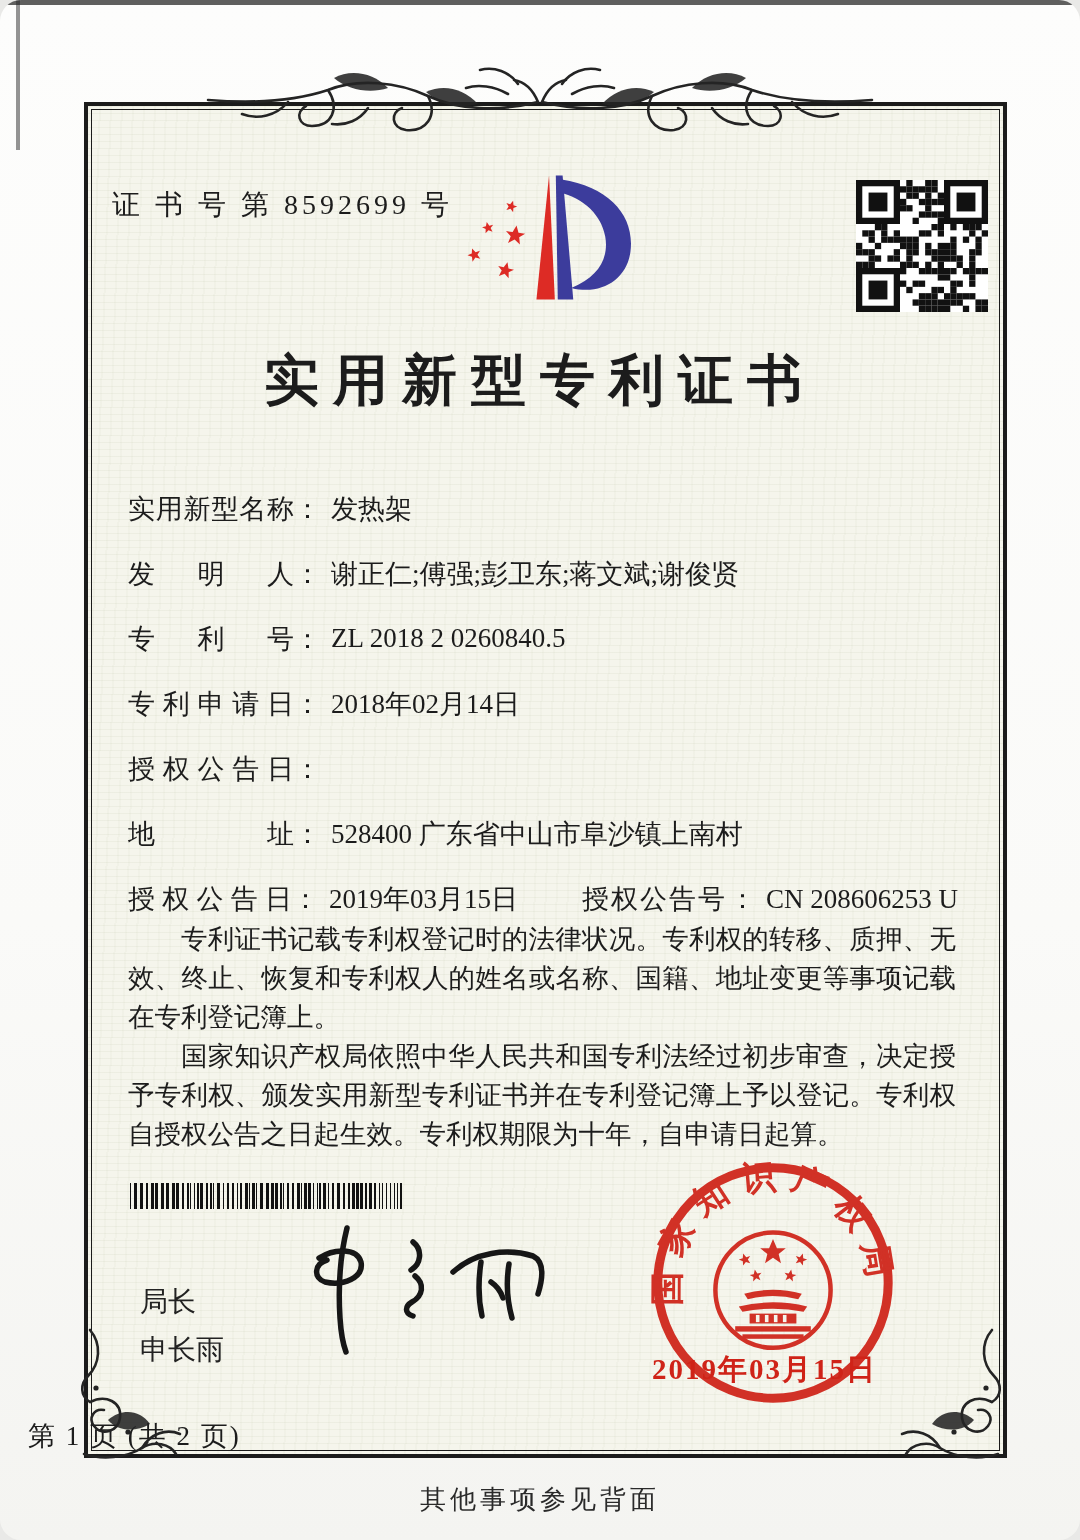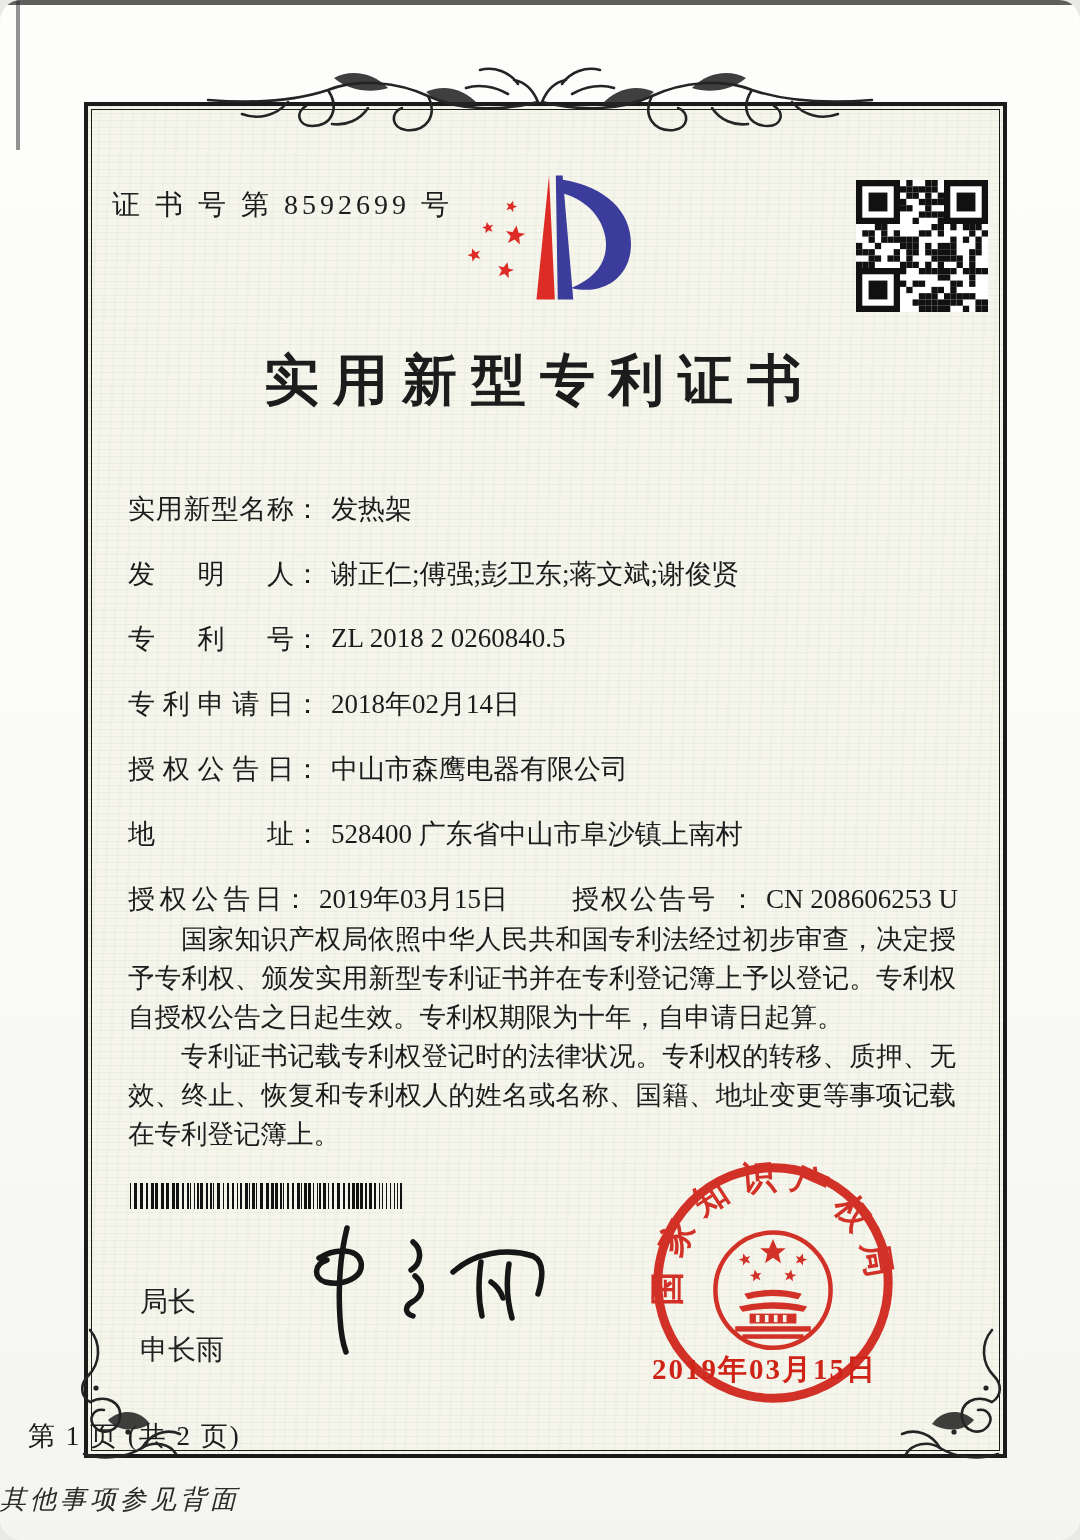--- a/index.html
+++ b/index.html
@@ -24,35 +24,35 @@
   .cert-no{position:absolute;left:112px;top:186px;font-size:28px;letter-spacing:4px;}
   .logo{position:absolute;left:452px;top:160px;width:196px;height:155px;}
   .qr{position:absolute;left:856px;top:180px;width:132px;height:132px;background:#fff;}
   .doc-title{position:absolute;left:0;top:344px;width:100%;text-align:center;
     font-size:55px;font-weight:700;letter-spacing:14px;}
   .fields{position:absolute;left:128px;top:476px;width:830px;font-size:27px;}
   .frow{height:65px;display:flex;align-items:center;white-space:nowrap;}
   .flabel{display:inline-block;width:166px;text-align:justify;text-align-last:justify;}
   .fcolon{display:inline-block;margin-right:10px;}
   .fpair2{margin-left:64px;}
-  .fpair2 .flabel2{letter-spacing:2px;margin-right:12px;}
+  .fpair2 .flabel2{letter-spacing:2px;margin-right:2px;}
   .paras{position:absolute;left:128px;top:920px;width:828px;font-size:26.5px;
     line-height:39px;text-align:justify;}
   .paras p{margin:0;text-indent:2em;}
   .barcode{position:absolute;left:130px;top:1183px;width:276px;height:26px;}
   .signer{position:absolute;left:140px;top:1278px;font-size:28px;line-height:48px;
     font-family:"Liberation Sans","DejaVu Sans",sans-serif;color:#222;}
   .signature{position:absolute;left:295px;top:1220px;width:270px;height:140px;}
   .seal{position:absolute;left:638px;top:1148px;width:270px;height:270px;z-index:5;}
   .seal-date{position:absolute;left:652px;top:1350px;z-index:6;
     font-size:29px;font-weight:700;color:#cf2318;letter-spacing:2px;white-space:nowrap;}
   .page-no{position:absolute;left:0;top:1418px;width:100%;text-align:left;
     font-size:27px;letter-spacing:2px;margin-left:28px;}
-  .back-note{position:absolute;left:0;top:1482px;width:100%;text-align:left;
-    font-size:26px;letter-spacing:4px;color:#2a2a2a;font-style:italic;}
+  .back-note{position:absolute;left:0;top:1482px;width:100%;text-align:center;
+    font-size:26px;letter-spacing:4px;color:#2a2a2a;}
   .dragon-band{position:absolute;left:160px;top:48px;width:760px;height:112px;z-index:3;}
   .corner{position:absolute;width:138px;height:138px;z-index:4;}
   .corner-bl{left:76px;top:1328px;}
   .corner-br{left:868px;top:1328px;transform:scaleX(-1);}
   .orn{stroke:#242424;stroke-width:2.6;fill:none;stroke-linecap:round;}
   .orn-fill{fill:#242424;stroke:none;opacity:.88;}
 </style>
 </head>
 <body>
 
@@ -305,38 +305,37 @@
       <span class="fvalue">ZL 2018 2 0260840.5</span>
     </div>
     <div class="frow">
       <span class="flabel">专利申请日</span>
         <span class="fcolon">：</span>
       <span class="fvalue">2018年02月14日</span>
     </div>
     <div class="frow">
       <span class="flabel">授权公告日</span>
         <span class="fcolon">：</span>
-      <span class="fvalue">中山市森鹰电器有限公司</span>
     </div>
     <div class="frow">
       <span class="flabel">地址</span>
         <span class="fcolon">：</span>
       <span class="fvalue">528400 广东省中山市阜沙镇上南村</span>
     </div>
     <div class="frow">
       <span class="flabel">授权公告日</span>
         <span class="fcolon">：</span>
       <span class="fvalue">2019年03月15日</span>
       <span class="fpair2"><span class="flabel2">授权公告号</span><span class="fcolon">：</span><span class="fvalue">CN 208606253 U</span></span>
     </div>
   </div>
 
   <div class="paras">
+    <p>专利证书记载专利权登记时的法律状况。专利权的转移、质押、无效、终止、恢复和专利权人的姓名或名称、国籍、地址变更等事项记载在专利登记簿上。</p>
     <p>国家知识产权局依照中华人民共和国专利法经过初步审查，决定授予专利权、颁发实用新型专利证书并在专利登记簿上予以登记。专利权自授权公告之日起生效。专利权期限为十年，自申请日起算。</p>
-    <p>专利证书记载专利权登记时的法律状况。专利权的转移、质押、无效、终止、恢复和专利权人的姓名或名称、国籍、地址变更等事项记载在专利登记簿上。</p>
   </div>
 
   <div class="barcode">
     <svg viewBox="0 0 276 26" width="276" height="26" aria-hidden="true">
         <rect x="0" y="0" width="1" height="26" fill="#111"></rect>
         <rect x="4" y="0" width="3" height="26" fill="#111"></rect>
         <rect x="10" y="0" width="3" height="26" fill="#111"></rect>
         <rect x="16" y="0" width="2" height="26" fill="#111"></rect>
         <rect x="21" y="0" width="3" height="26" fill="#111"></rect>
         <rect x="25" y="0" width="3" height="26" fill="#111"></rect>

